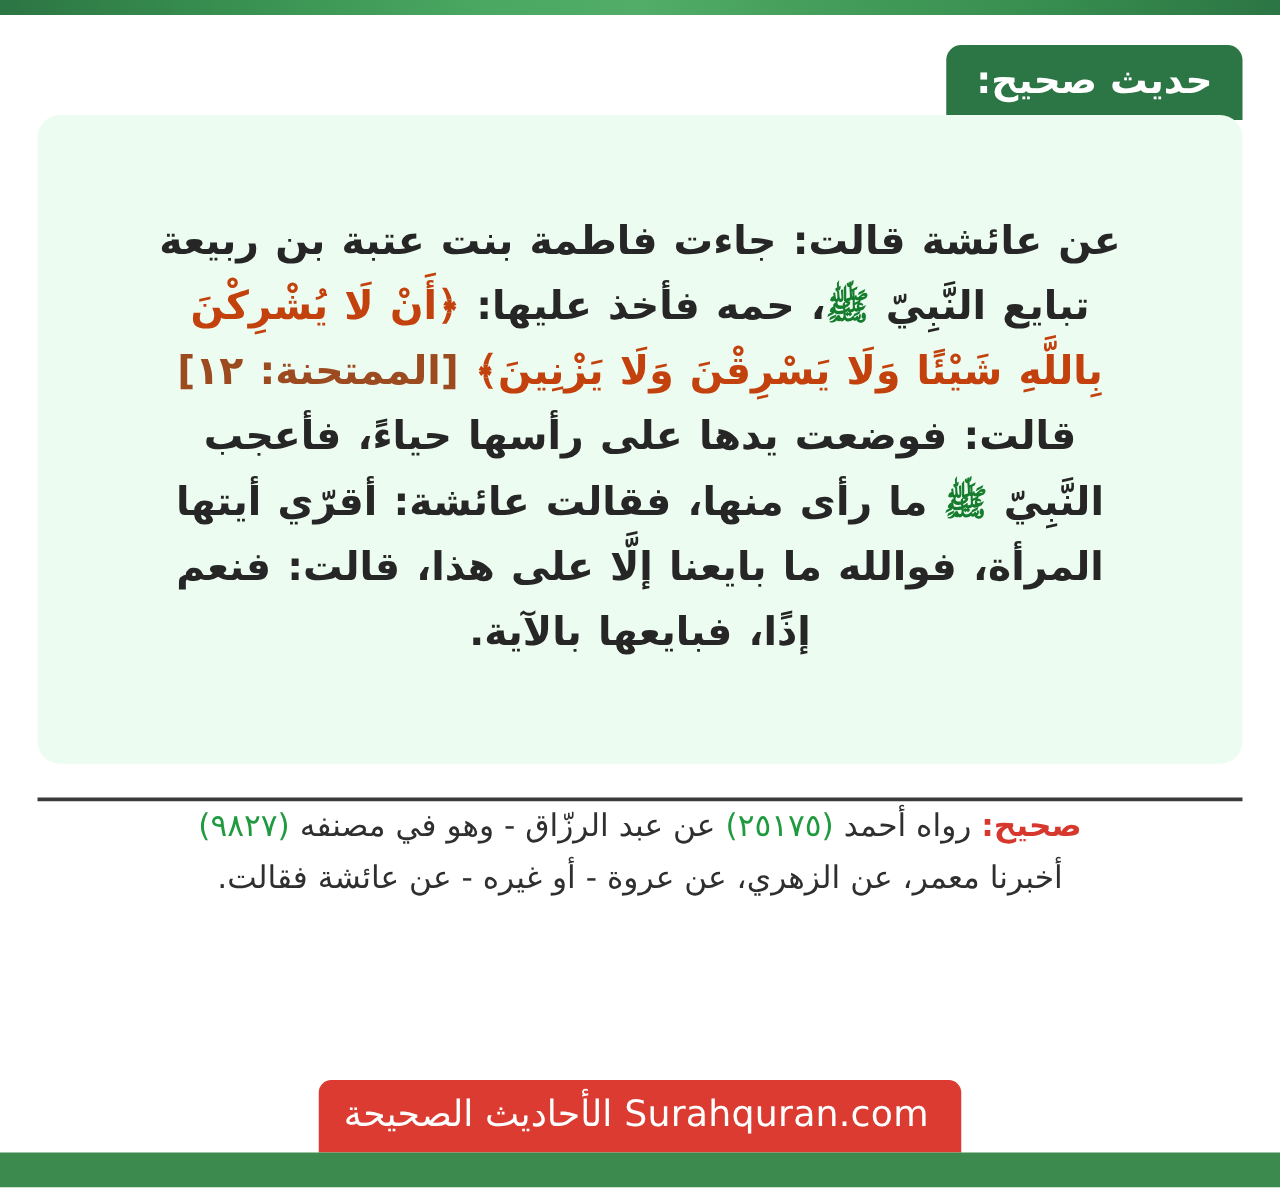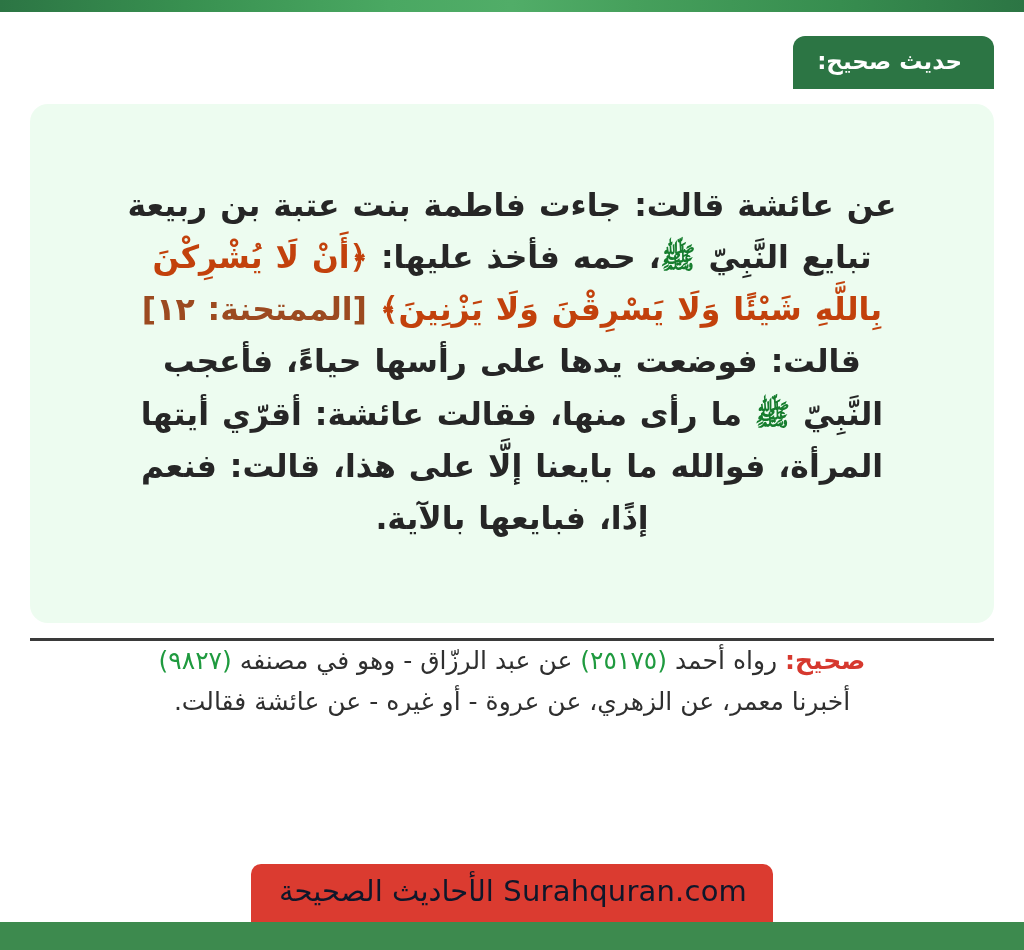--- a/index.html
+++ b/index.html
@@ -46,33 +46,33 @@
     left: 0;
     width: 1024px;
     padding-left: 30px;
     padding-right: 30px;
     display: flex;
     justify-content: flex-start;
   }
   .hadith-grade-badge {
     background: #2c7544;
     color: #ffffff;
-    font-size: 23px;
+    font-size: 30px;
     font-weight: 700;
     line-height: 1;
-    padding: 14px 32px 16px 24px;
+    padding: 14px 24px 16px 24px;
     border-radius: 12px 12px 0 0;
     letter-spacing: 0.3px;
     white-space: nowrap;
   }
 
   
   .hadith-panel {
     position: absolute;
-    top: 104px;
+    top: 92px;
     right: 30px;
     left: 30px;
     min-height: 519px;
     background: #edfcf0;
     border-radius: 18px;
     padding: 26px 34px 30px 34px;
     display: flex;
     align-items: center;
     justify-content: center;
   }
@@ -122,25 +122,25 @@
     bottom: 28px;
     left: 0;
     width: 1024px;
     display: flex;
     justify-content: center;
     align-items: flex-end;
     height: 58px;
   }
   .site-banner {
     background: #db3b30;
-    color: #0f172a;
+    color: #ffffff;
     font-size: 29px;
     font-weight: 400;
     line-height: 1;
-    padding: 13px 26px 16px 28px;
+    padding: 13px 26px 16px 20px;
     border-radius: 10px 10px 0 0;
     white-space: nowrap;
     letter-spacing: 0.2px;
   }
   .site-banner .site-url { direction: ltr; unicode-bidi: embed; }
 </style>
 </head>
 <body>
 
 <div id="page">

